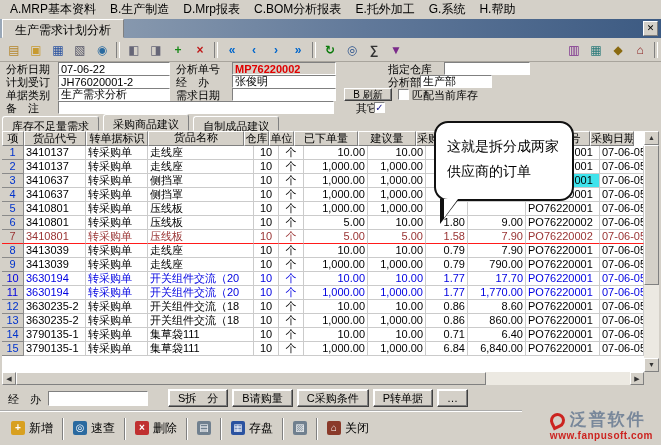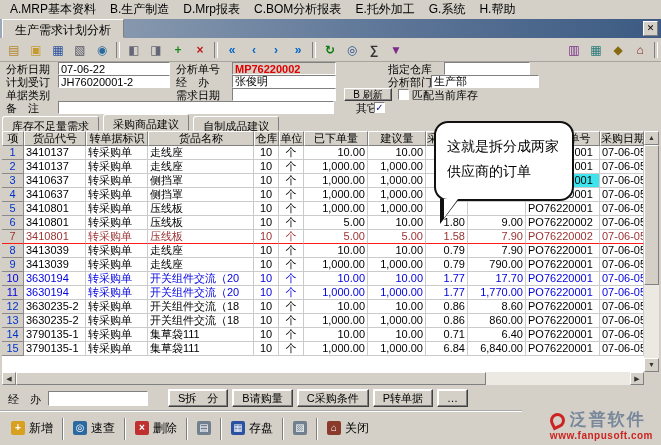--- a/index.html
+++ b/index.html
@@ -215,23 +215,24 @@
     <span class="lbl" style="left:176px;top:2px">分析单号</span>
     <input class="fld red" style="left: 232px; top: 1px; width: 104px;" readonly="" value="MP76220002">
     <span class="lbl" style="left:388px;top:2px">指定仓库</span>
     <input class="fld" style="left: 444px; top: 1px; width: 86px;" readonly="" value="">
 
     <span class="lbl" style="left:6px;top:15px">计划受订</span>
     <input class="fld" style="left: 58px; top: 14px; width: 112px;" readonly="" value="JH76020001-2">
     <span class="lbl" style="left:176px;top:15px">经　办</span>
     <input class="fld" style="left: 232px; top: 14px; width: 104px;" readonly="" value="张俊明">
     <span class="lbl" style="left:388px;top:15px">分析部门</span>
-    <input class="fld" style="left: 431px; top: 14px; width: 108px;" readonly="" value="生产部">
+    <input class="fld" style="left: 420px; top: 14px; width: 72px;" readonly="" value="生产部">
 
     <span class="lbl" style="left:6px;top:28px">单据类别</span>
+    <input class="fld" style="left: 58px; top: 27px; width: 112px;" readonly="" value="生产需求分析">
     <span class="lbl" style="left:176px;top:28px">需求日期</span>
     <input class="fld" style="left: 232px; top: 27px; width: 104px;" readonly="" value="">
     <span class="mini-btn" style="left:344px;top:27px;width:48px">B 刷新</span>
     <span class="cb" style="left:398px;top:28px"></span>
     <span class="lbl" style="left:412px;top:28px">匹配当前库存</span>
 
     <span class="lbl" style="left:6px;top:41px">备　注</span>
     <input class="fld" style="left: 58px; top: 40px; width: 276px;" readonly="" value="">
     <span class="lbl" style="left:356px;top:41px">其它</span>
     <span class="cb" style="left:374px;top:41px">✓</span>
@@ -241,21 +242,21 @@
     <span class="vtab">库存不足量需求</span>
     <span class="vtab active">采购商品建议</span>
     <span class="vtab">自制成品建议</span>
   </div>
 
   <div class="grid">
     <div class="ghead">
         <div class="hcell" style="width: 22px;">项</div>
         <div class="hcell" style="width: 62px;">货品代号</div>
         <div class="hcell" style="width: 62px;">转单据标识</div>
-        <div class="hcell" style="width: 106px;">货品名称</div>
+        <div class="hcell" style="width: 96px; font-family: Liberation Mono, monospace;">货品名称</div>
         <div class="hcell" style="width: 25px;">仓库</div>
         <div class="hcell" style="width: 25px;">单位</div>
         <div class="hcell" style="width: 64px;">已下单量</div>
         <div class="hcell" style="width: 58px;">建议量</div>
         <div class="hcell" style="width: 42px;">采购单价</div>
         <div class="hcell" style="width: 58px;">采购金额</div>
         <div class="hcell" style="width: 74px;">转采购单号</div>
         <div class="hcell" style="width: 44px;">采购日期</div>
       </div>
     <div class="gbody">

